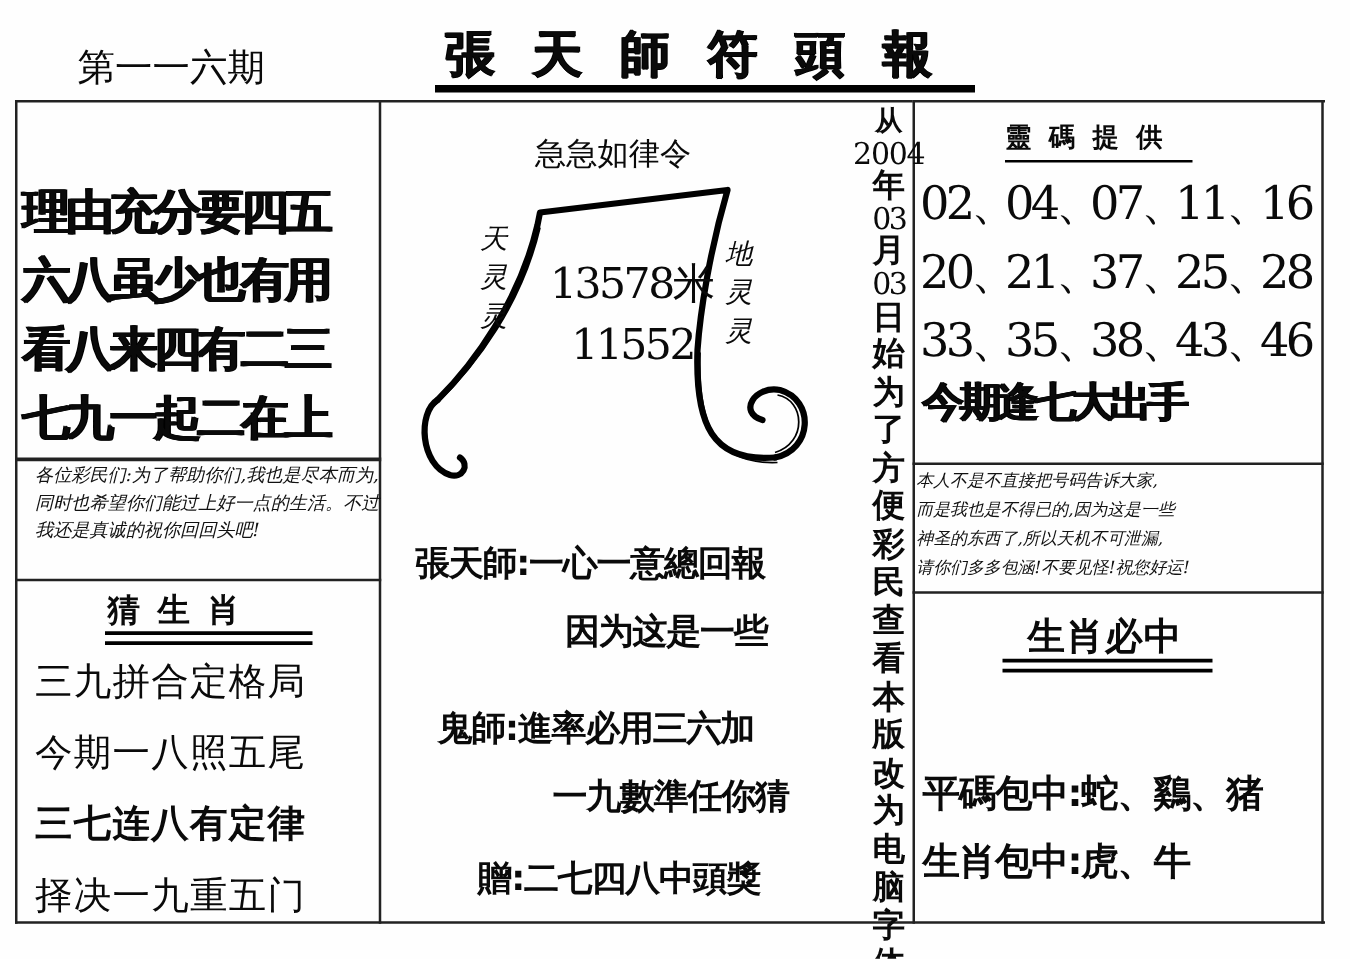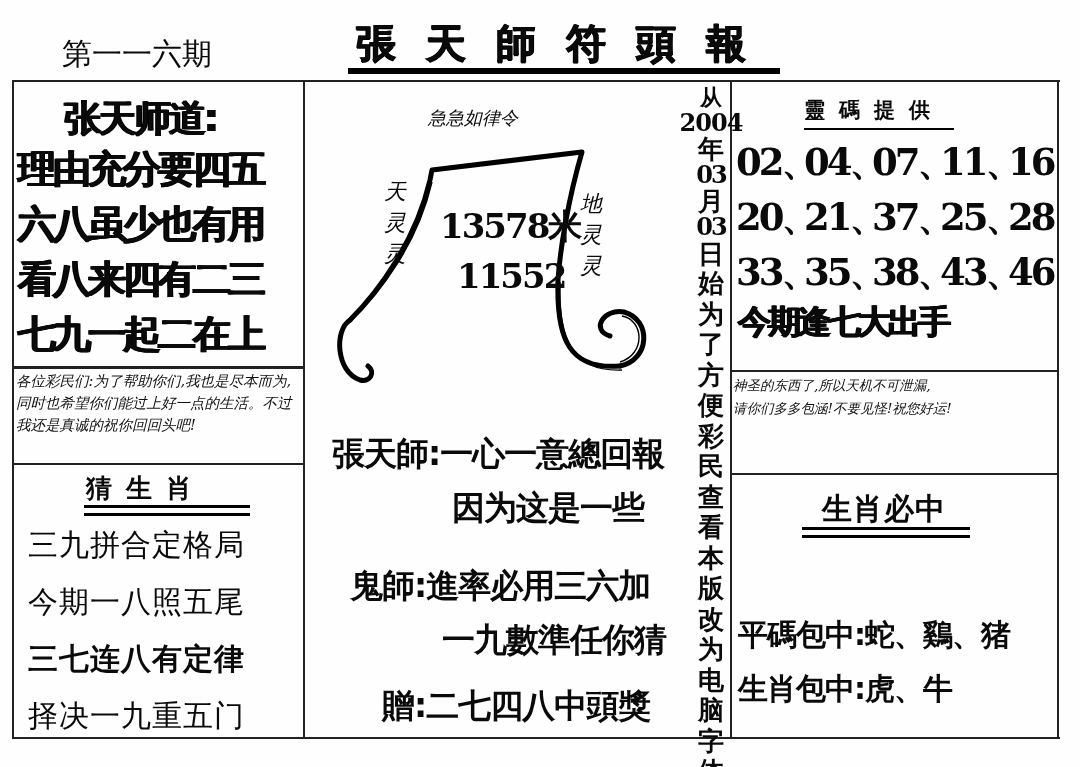--- a/index.html
+++ b/index.html
@@ -2,56 +2,56 @@
 <html><head>
 <meta charset="utf-8">
 <style>
   html, body { margin: 0; padding: 0; }
   body {
     width: 1080px; height: 767px; position: relative; overflow: hidden;
     background: #fefefe; color: #0a0a0a;
     font-family: "DejaVu Sans", sans-serif;
   }
   .abs { position: absolute; }
-  .serif { font-family: "DejaVu Serif", "Liberation Serif", serif; font-weight: bold; }
+  .serif { font-family: "DejaVu Serif", "Liberation Serif", serif; }
 
   
   #issue { left: 62px; top: 34px; font-size: 30px; font-weight: normal; letter-spacing: 0px; }
   #masthead { left: 348px; top: 16px; width: 432px; height: 58px; }
   #masthead .title { font-size: 40px; font-weight: 900; letter-spacing: 30px; white-space: nowrap; padding-left: 8px;
     text-shadow: 0.8px 0 0 #000, -0.8px 0 0 #000, 0 0.8px 0 #000; }
   #masthead .bar { position: absolute; left: 0; right: 0; bottom: 0; height: 6px; background: #000; }
 
   
   .line-h { position: absolute; height: 2px; background: #222; }
   .line-v { position: absolute; width: 2px; background: #222; }
 
   
   #tao { left: 14px; top: 82px; width: 288px; height: 284px; }
   #tao .head { position: absolute; left: 50px; top: 12px; font-size: 37px; font-weight: 900; letter-spacing: -2px;
     text-shadow: 1px 0 0 #000, -1px 0 0 #000; }
   #tao .line { position: absolute; left: 4px; font-size: 38px; font-weight: 900; letter-spacing: -3px; white-space: nowrap;
     text-shadow: 1px 0 0 #000, -1px 0 0 #000; }
 
   .hand { font-family: "DejaVu Serif", serif; font-style: italic; font-size: 14.5px; line-height: 22px; color: #111; }
-  #note-left { left: 16px; top: 370px; width: 286px; height: 92px; }
+  #note-left { left: 28px; top: 370px; width: 286px; height: 92px; }
   #note-right { left: 733px; top: 374px; width: 322px; height: 98px; font-size: 13.5px; line-height: 23px; }
 
   
   #guess { left: 14px; top: 465px; width: 288px; height: 272px; }
   #guess .title { position: absolute; left: 72px; top: 6px; font-size: 26px; font-weight: bold; letter-spacing: 14px; }
   #guess .dbl { position: absolute; left: 70px; width: 166px; height: 3px; background: #000; }
   #guess .item { position: absolute; left: 14px; font-size: 30px; letter-spacing: 1px; white-space: nowrap; }
 
   
-  #incant { left: 428px; top: 106px; font-size: 18px; font-style: italic; font-family: "DejaVu Serif", serif; text-align: right; }
+  #incant { left: 428px; top: 106px; font-size: 25px; font-family: "DejaVu Serif", serif; text-align: right; }
   .hv { position: absolute; font-family: "DejaVu Serif", serif; font-style: italic; font-size: 22px; line-height: 31px; width: 26px; text-align: center; }
   #num1 { left: 440px; top: 204px; font-size: 34px; letter-spacing: -2px; }
   #num2 { left: 457px; top: 256px; font-size: 34px; letter-spacing: -2px; }
-  .cline { position: absolute; font-size: 33px; font-weight: bold; white-space: nowrap; letter-spacing: -1px; }
+  .cline { position: absolute; font-size: 28px; font-weight: bold; white-space: nowrap; letter-spacing: -1px; }
 
   
   #vstrip { left: 690px; top: 86px; width: 42px; height: 650px; text-align: center; }
   #vstrip .mark { font-size: 22px; font-weight: 900; line-height: 24px; }
   #vstrip .yr { font-size: 24px; line-height: 26px; margin-left: -16px; width: 74px; letter-spacing: -1px; }
   #vstrip .dg { font-size: 24px; line-height: 26px; letter-spacing: -2px; }
   #vstrip .ch { font-size: 26px; font-weight: 900; line-height: 30.5px; }
 
   
   #codes { left: 732px; top: 82px; width: 344px; height: 288px; }
@@ -83,21 +83,20 @@
 <div class="line-v" style="left:12px; top:80px; height:659px;"></div>
 <div class="line-v" style="left:1057px; top:80px; height:659px;"></div>
 <div class="line-v" style="left:303px; top:80px; height:659px;"></div>
 <div class="line-v" style="left:730px; top:80px; height:659px;"></div>
 <div class="line-h" style="left:12px; top:366px; width:293px; height:3px;"></div>
 <div class="line-h" style="left:12px; top:463px; width:293px;"></div>
 <div class="line-h" style="left:730px; top:370px; width:329px; height:2px;"></div>
 <div class="line-h" style="left:730px; top:473px; width:329px;"></div>
 
 <div id="tao" class="abs">
-  <div class="head">张天师道:</div>
   <div class="line" style="top:62px;">理由充分要四五</div>
   <div class="line" style="top:117px;">六八虽少也有用</div>
   <div class="line" style="top:172px;">看八来四有二三</div>
   <div class="line" style="top:227px;">七九一起二在上</div>
 </div>
 
 <div id="note-left" class="abs hand">各位彩民们:为了帮助你们,我也是尽本而为,同时也希望你们能过上好一点的生活。不过我还是真诚的祝你回回头吧!</div>
 
 <div id="guess" class="abs">
   <div class="title">猜生肖</div>
@@ -161,20 +160,22 @@
   <div class="row serif" style="top:111px;">
     <span>20、</span><span>21、</span><span>37、</span><span>25、</span><span>28</span>
   </div>
   <div class="row serif" style="top:166px;">
     <span>33、</span><span>35、</span><span>38、</span><span>43、</span><span>46</span>
   </div>
   <div class="big">今期逢七大出手</div>
 </div>
 
 <div id="note-right" class="abs hand">
+  <div>本人不是不直接把号码告诉大家,</div>
+  <div>而是我也是不得已的,因为这是一些</div>
   <div>神圣的东西了,所以天机不可泄漏,</div>
   <div>请你们多多包涵!不要见怪!祝您好运!</div>
 </div>
 
 <div id="must" class="abs">
   <div class="title">生肖必中</div>
   <div class="dbl" style="top:52px;"></div>
   <div class="dbl" style="top:60px;"></div>
   <div class="row" style="top:140px;"><span>平碼包中</span><span>:</span><span>蛇、鷄、猪</span></div>
   <div class="row" style="top:194px;"><span>生肖包中</span><span>:</span><span>虎、牛</span></div>

